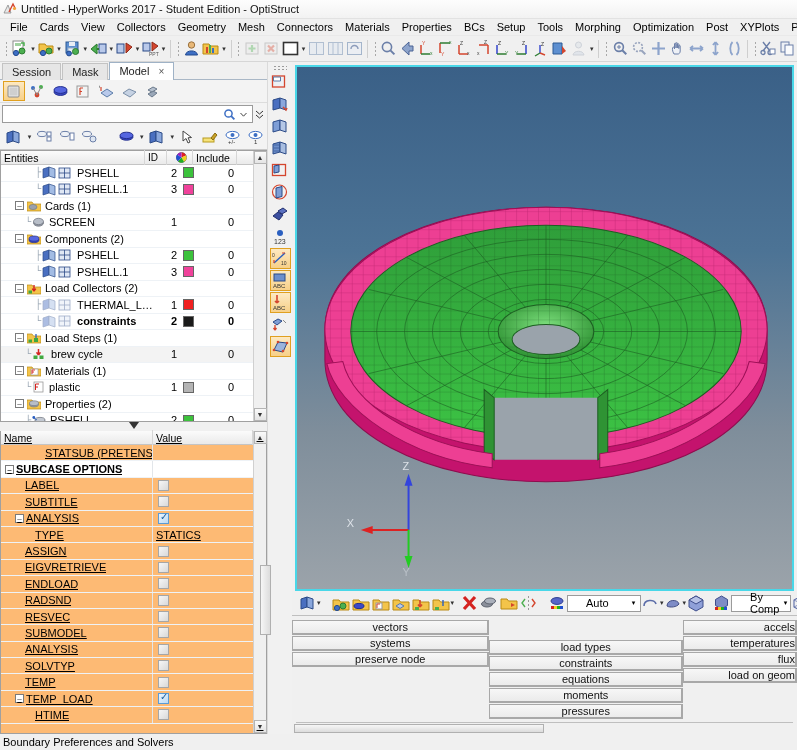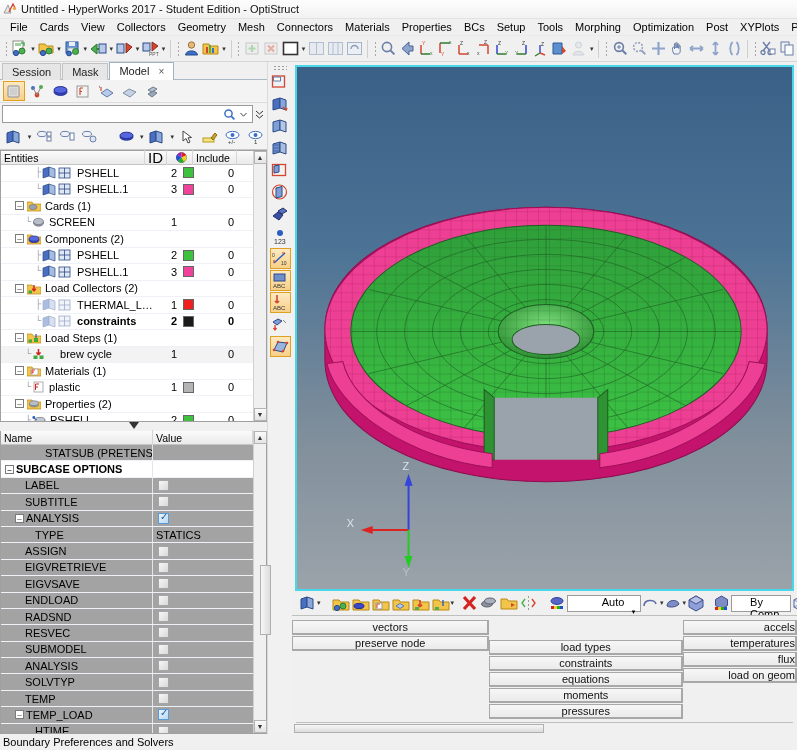--- a/index.html
+++ b/index.html
@@ -110,21 +110,21 @@
              display:flex; flex-direction:column; align-items:center; flex:none;}
   .vsbtn { width:13px;height:13px; background:linear-gradient(#fafafa,#e4e4e4);
            border:1px solid #b4b4b4; font-size:7px; display:flex;
            align-items:center;justify-content:center; color:#333;}
   .vsthumb { width:11px; background:linear-gradient(90deg,#f6f6f6,#dcdcdc);
              border:1px solid #b0b0b0; margin:1px 0;}
   .vstrack { flex:1; }
 
   
   .editorwrap { flex:1; display:flex; flex-direction:column; min-height:0;
-                border:1px solid #a0a0a0; border-top:none; background:#a3a3a3;}
+                border:1px solid #a0a0a0; border-top:none; background:#fdba74;text-decoration:underline;}
   .splitter { height:9px; background:#f0f0f0; display:flex; align-items:center;
               justify-content:center; flex:none;}
   .splitter .tri { font-size:8px; color:#333; }
   .prows { flex:1; overflow:hidden; }
   .prow { height:16.4px; display:flex; align-items:center; font-size:11px;
           border-bottom:1px solid #eef2f6; }
   .prow .pname { width:152px; display:flex; align-items:center; overflow:hidden;
                  white-space:nowrap; border-right:1px solid #e2e6ea; height:100%;}
   .prow .pval { flex:1; display:flex; align-items:center; padding-left:3px;
                 overflow:hidden; white-space:nowrap; height:100%;}
@@ -151,21 +151,21 @@
   .gfxwrap { flex:none; height:529px; padding:3px 3px 0 3px; }
   .gfx { width:100%; height:100%; border:2px solid #49d7e8; position:relative;
          overflow:hidden;
          background:linear-gradient(#3b6187 0%, #4d7496 38%, #7f8e9b 72%, #9aa2aa 100%); }
 
   
   .gfxtools { height:24px; display:flex; align-items:center; background:#f0f0f0;
               padding-left:2px; flex:none; overflow:hidden;}
   .selcombo { height:17px; min-width:74px; background:#fff; border:1px solid #9b9b9b;
               display:flex;align-items:center; font-size:11px; padding-left:18px;
-              margin-right:0px;flex-direction:column;}
+              margin-right:0px;}
   .selcombo .scar { margin-left:auto; width:13px;height:15px; display:flex;
                     align-items:center;justify-content:center;font-size:7px;}
 
   
   .panelwrap { flex:1; background:#f0f0f0; border-top:1px solid #bfbfbf;
                display:flex; flex-direction:column; min-height:0; position:relative;}
   .panelarea { flex:1; display:flex; padding-top:4px; min-height:0; overflow:hidden;}
   .pcol { display:flex; flex-direction:column; }
   .pcol.c1 { width:208px; }
   .pcol.c2 { width:204px;justify-content:flex-end; }
@@ -628,21 +628,21 @@
             <text x="7" y="15" font-size="6" fill="#333">1</text>
           </svg>
           </span>
       </div>
 
       <div class="treewrap">
         <div style="display:flex;flex:1;min-height:0;">
           <div style="flex:1;display:flex;flex-direction:column;min-width:0;">
             <div class="colhdr">
               <span class="c" style="width:144px">Entities</span>
-              <span class="c" style="width:22px;font-size:15px">ID</span>
+              <span class="c" style="width:22px;font-size:10px">ID</span>
               <span class="c" style="width:26px;justify-content:center">
                 <svg width="11" height="11" viewBox="0 0 11 11">
                   <circle cx="5.5" cy="5.5" r="5" fill="#fff" stroke="#777"></circle>
                   <path d="M5.5 5.5 L5.5 0.5 A5 5 0 0 1 10 3.5 Z" fill="#e02020"></path>
                   <path d="M5.5 5.5 L10 3.5 A5 5 0 0 1 8 9.8 Z" fill="#f0d020"></path>
                   <path d="M5.5 5.5 L8 9.8 A5 5 0 0 1 2 9.2 Z" fill="#20b020"></path>
                   <path d="M5.5 5.5 L2 9.2 A5 5 0 0 1 1.2 2.6 Z" fill="#2050d0"></path>
                   <path d="M5.5 5.5 L1.2 2.6 A5 5 0 0 1 5.5 0.5 Z" fill="#a020c0"></path>
                 </svg>
                 </span>
@@ -881,21 +881,21 @@
                   <div class="tlabel">
                     <span style="display:inline-block;width:24px;flex:none"></span>
                     <span class="dash">└</span>
                     <span style="display:inline-flex;align-items:center;margin:0 1px">
                       <svg width="13" height="12" viewBox="0 0 13 12">
         <path d="M6.5 1 v6 M6.5 7 l-2 -2.6 M6.5 7 l2 -2.6" stroke="#d4221f" stroke-width="1.5" fill="none"></path>
         <rect x="1.5" y="7.5" width="4" height="3.5" fill="#3fa83f"></rect>
         <rect x="7.5" y="7.5" width="4" height="3.5" fill="#3fa83f"></rect>
                       </svg>
                     </span>
-                    <span style="margin-left:14px;overflow:hidden;text-overflow:ellipsis">brew cycle</span>
+                    <span style="margin-left:5px;overflow:hidden;text-overflow:ellipsis">brew cycle</span>
                   </div>
                   <div class="tid" style="font-weight: normal;">1</div>
                   <div class="tswatch"></div>
                   <div class="tinc" style="font-weight: normal;">0</div>
                 </div>
                 <div class="trow">
                   <div class="tlabel">
                     <span style="display:inline-block;width:14px;flex:none"></span>
                     <span class="exp">–</span>
                     <span style="display:inline-flex;align-items:center;margin:0 1px">
@@ -1052,29 +1052,20 @@
                     <span style="overflow:hidden;white-space:nowrap">ASSIGN</span>
                   </div>
                   <div class="pval">
                     <span class="cbox"></span>
                   </div>
                 </div>
                 <div class="prow">
                   <div class="pname">
                     <span style="display:inline-block;width:24px;flex:none"></span>
                     <span style="overflow:hidden;white-space:nowrap">EIGVRETRIEVE</span>
-                  </div>
-                  <div class="pval">
-                    <span class="cbox"></span>
-                  </div>
-                </div>
-                <div class="prow">
-                  <div class="pname">
-                    <span style="display:inline-block;width:24px;flex:none"></span>
-                    <span style="overflow:hidden;white-space:nowrap">EIGVSAVE</span>
                   </div>
                   <div class="pval">
                     <span class="cbox"></span>
                   </div>
                 </div>
                 <div class="prow">
                   <div class="pname">
                     <span style="display:inline-block;width:24px;flex:none"></span>
                     <span style="overflow:hidden;white-space:nowrap">ENDLOAD</span>
                   </div>
@@ -1489,20 +1480,21 @@
             <path d="M9 1 v15 M2 5 l14 7 M16 5 l-14 7" stroke="#5b6ca8" stroke-width=".7"></path>
           </svg>
           </span>
 
       </div>
 
       <div class="panelwrap">
         <div class="panelarea">
           <div class="pcol c1" id="pcol1">
               <div class="pbtn">vectors</div>
+              <div class="pbtn">systems</div>
               <div class="pbtn">preserve node</div>
             </div>
           <div class="pcol c2" id="pcol2">
               <div class="pbtn">load types</div>
               <div class="pbtn">constraints</div>
               <div class="pbtn">equations</div>
               <div class="pbtn">moments</div>
               <div class="pbtn">pressures</div>
             </div>
           <div class="pcol c3" id="pcol3">

